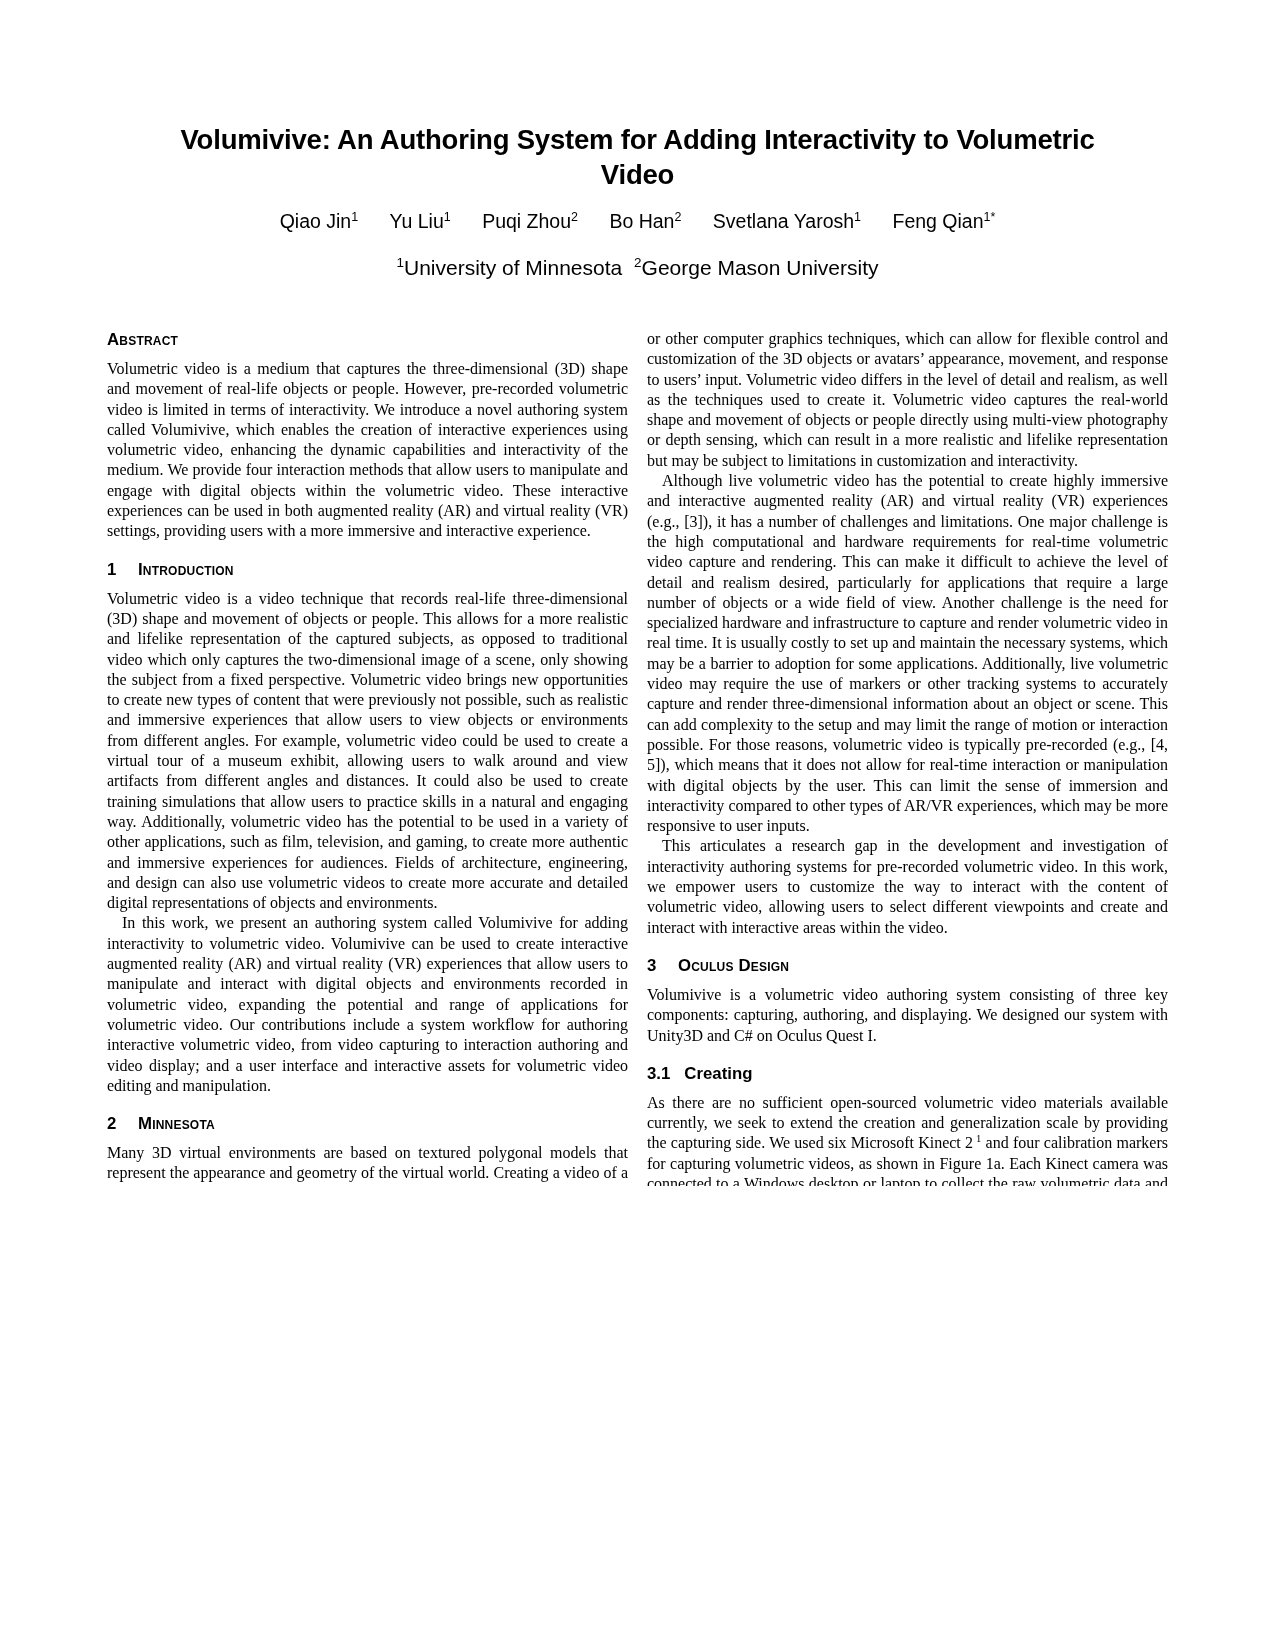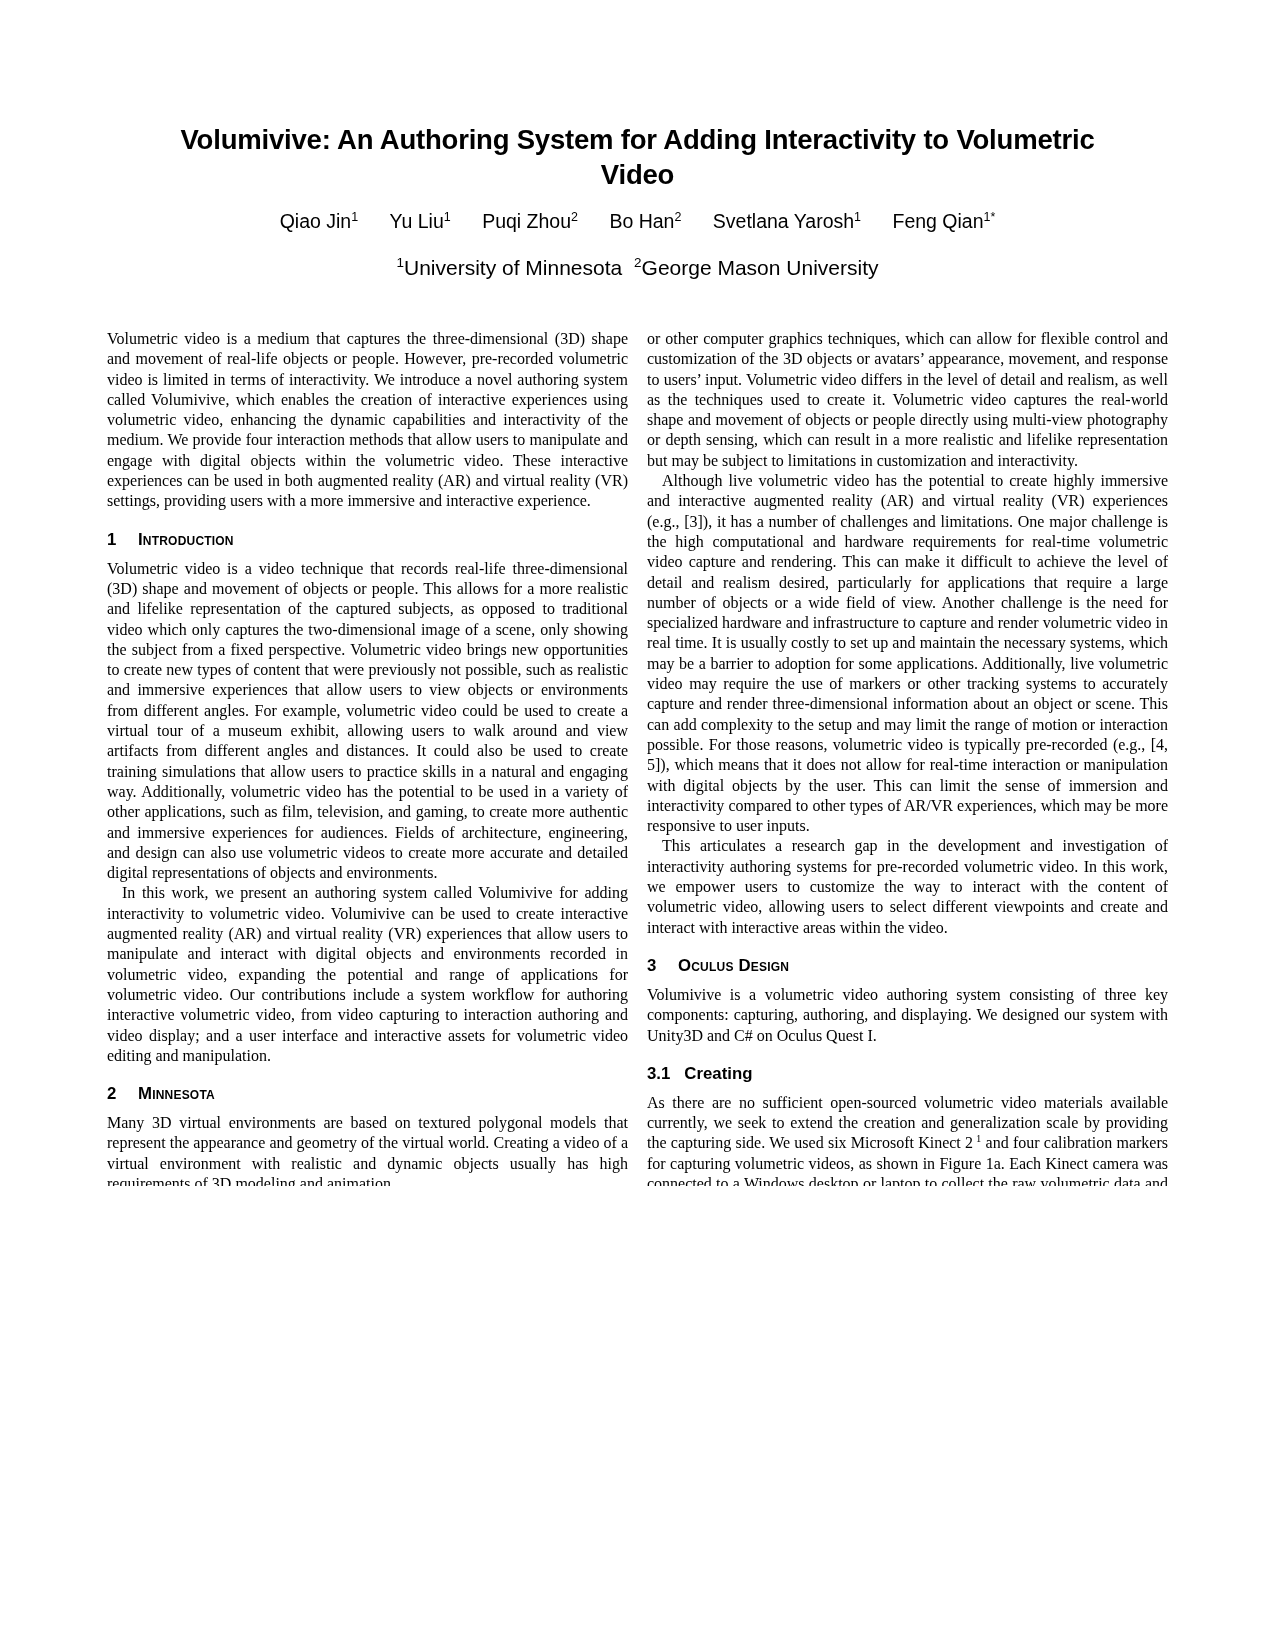--- a/index.html
+++ b/index.html
@@ -134,20 +134,21 @@
     <div class="affiliations">
       <span class="affil"><sup>1</sup><span>University of Minnesota</span></span>
       <span class="affil"><sup>2</sup><span>George Mason University</span></span>
     </div>
   </header>
 
   <div class="columns">
 
     <section class="column col-left">
 
+      <h2 class="heading sc">Abstract</h2>
       <p class="para">Volumetric video is a medium that captures the three-dimensional (3D) shape and movement of real-life objects or people. However, pre-recorded volumetric video is limited in terms of interactivity. We introduce a novel authoring system called Volumivive, which enables the creation of interactive experiences using volumetric video, enhancing the dynamic capabilities and interactivity of the medium. We provide four interaction methods that allow users to manipulate and engage with digital objects within the volumetric video. These interactive experiences can be used in both augmented reality (AR) and virtual reality (VR) settings, providing users with a more immersive and interactive experience.</p>
 
       <h2 class="heading"><span class="sec-num">1</span><span class="sc">Introduction</span></h2>
       <p class="para">Volumetric video is a video technique that records real-life three-dimensional (3D) shape and movement of objects or people. This allows for a more realistic and lifelike representation of the captured subjects, as opposed to traditional video which only captures the two-dimensional image of a scene, only showing the subject from a fixed perspective. Volumetric video brings new opportunities to create new types of content that were previously not possible, such as realistic and immersive experiences that allow users to view objects or environments from different angles. For example, volumetric video could be used to create a virtual tour of a museum exhibit, allowing users to walk around and view artifacts from different angles and distances. It could also be used to create training simulations that allow users to practice skills in a natural and engaging way. Additionally, volumetric video has the potential to be used in a variety of other applications, such as film, television, and gaming, to create more authentic and immersive experiences for audiences. Fields of architecture, engineering, and design can also use volumetric videos to create more accurate and detailed digital representations of objects and environments.</p>
       <p class="para indent">In this work, we present an authoring system called Volumivive for adding interactivity to volumetric video. Volumivive can be used to create interactive augmented reality (AR) and virtual reality (VR) experiences that allow users to manipulate and interact with digital objects and environments recorded in volumetric video, expanding the potential and range of applications for volumetric video. Our contributions include a system workflow for authoring interactive volumetric video, from video capturing to interaction authoring and video display; and a user interface and interactive assets for volumetric video editing and manipulation.</p>
 
       <h2 class="heading"><span class="sec-num">2</span><span class="sc">Minnesota</span></h2>
       <p class="para">Many 3D virtual environments are based on textured polygonal models that represent the appearance and geometry of the virtual world. Creating a video of a virtual environment with realistic and dynamic objects usually has high requirements of 3D modeling and animation</p>
 
       <div class="footnote">

